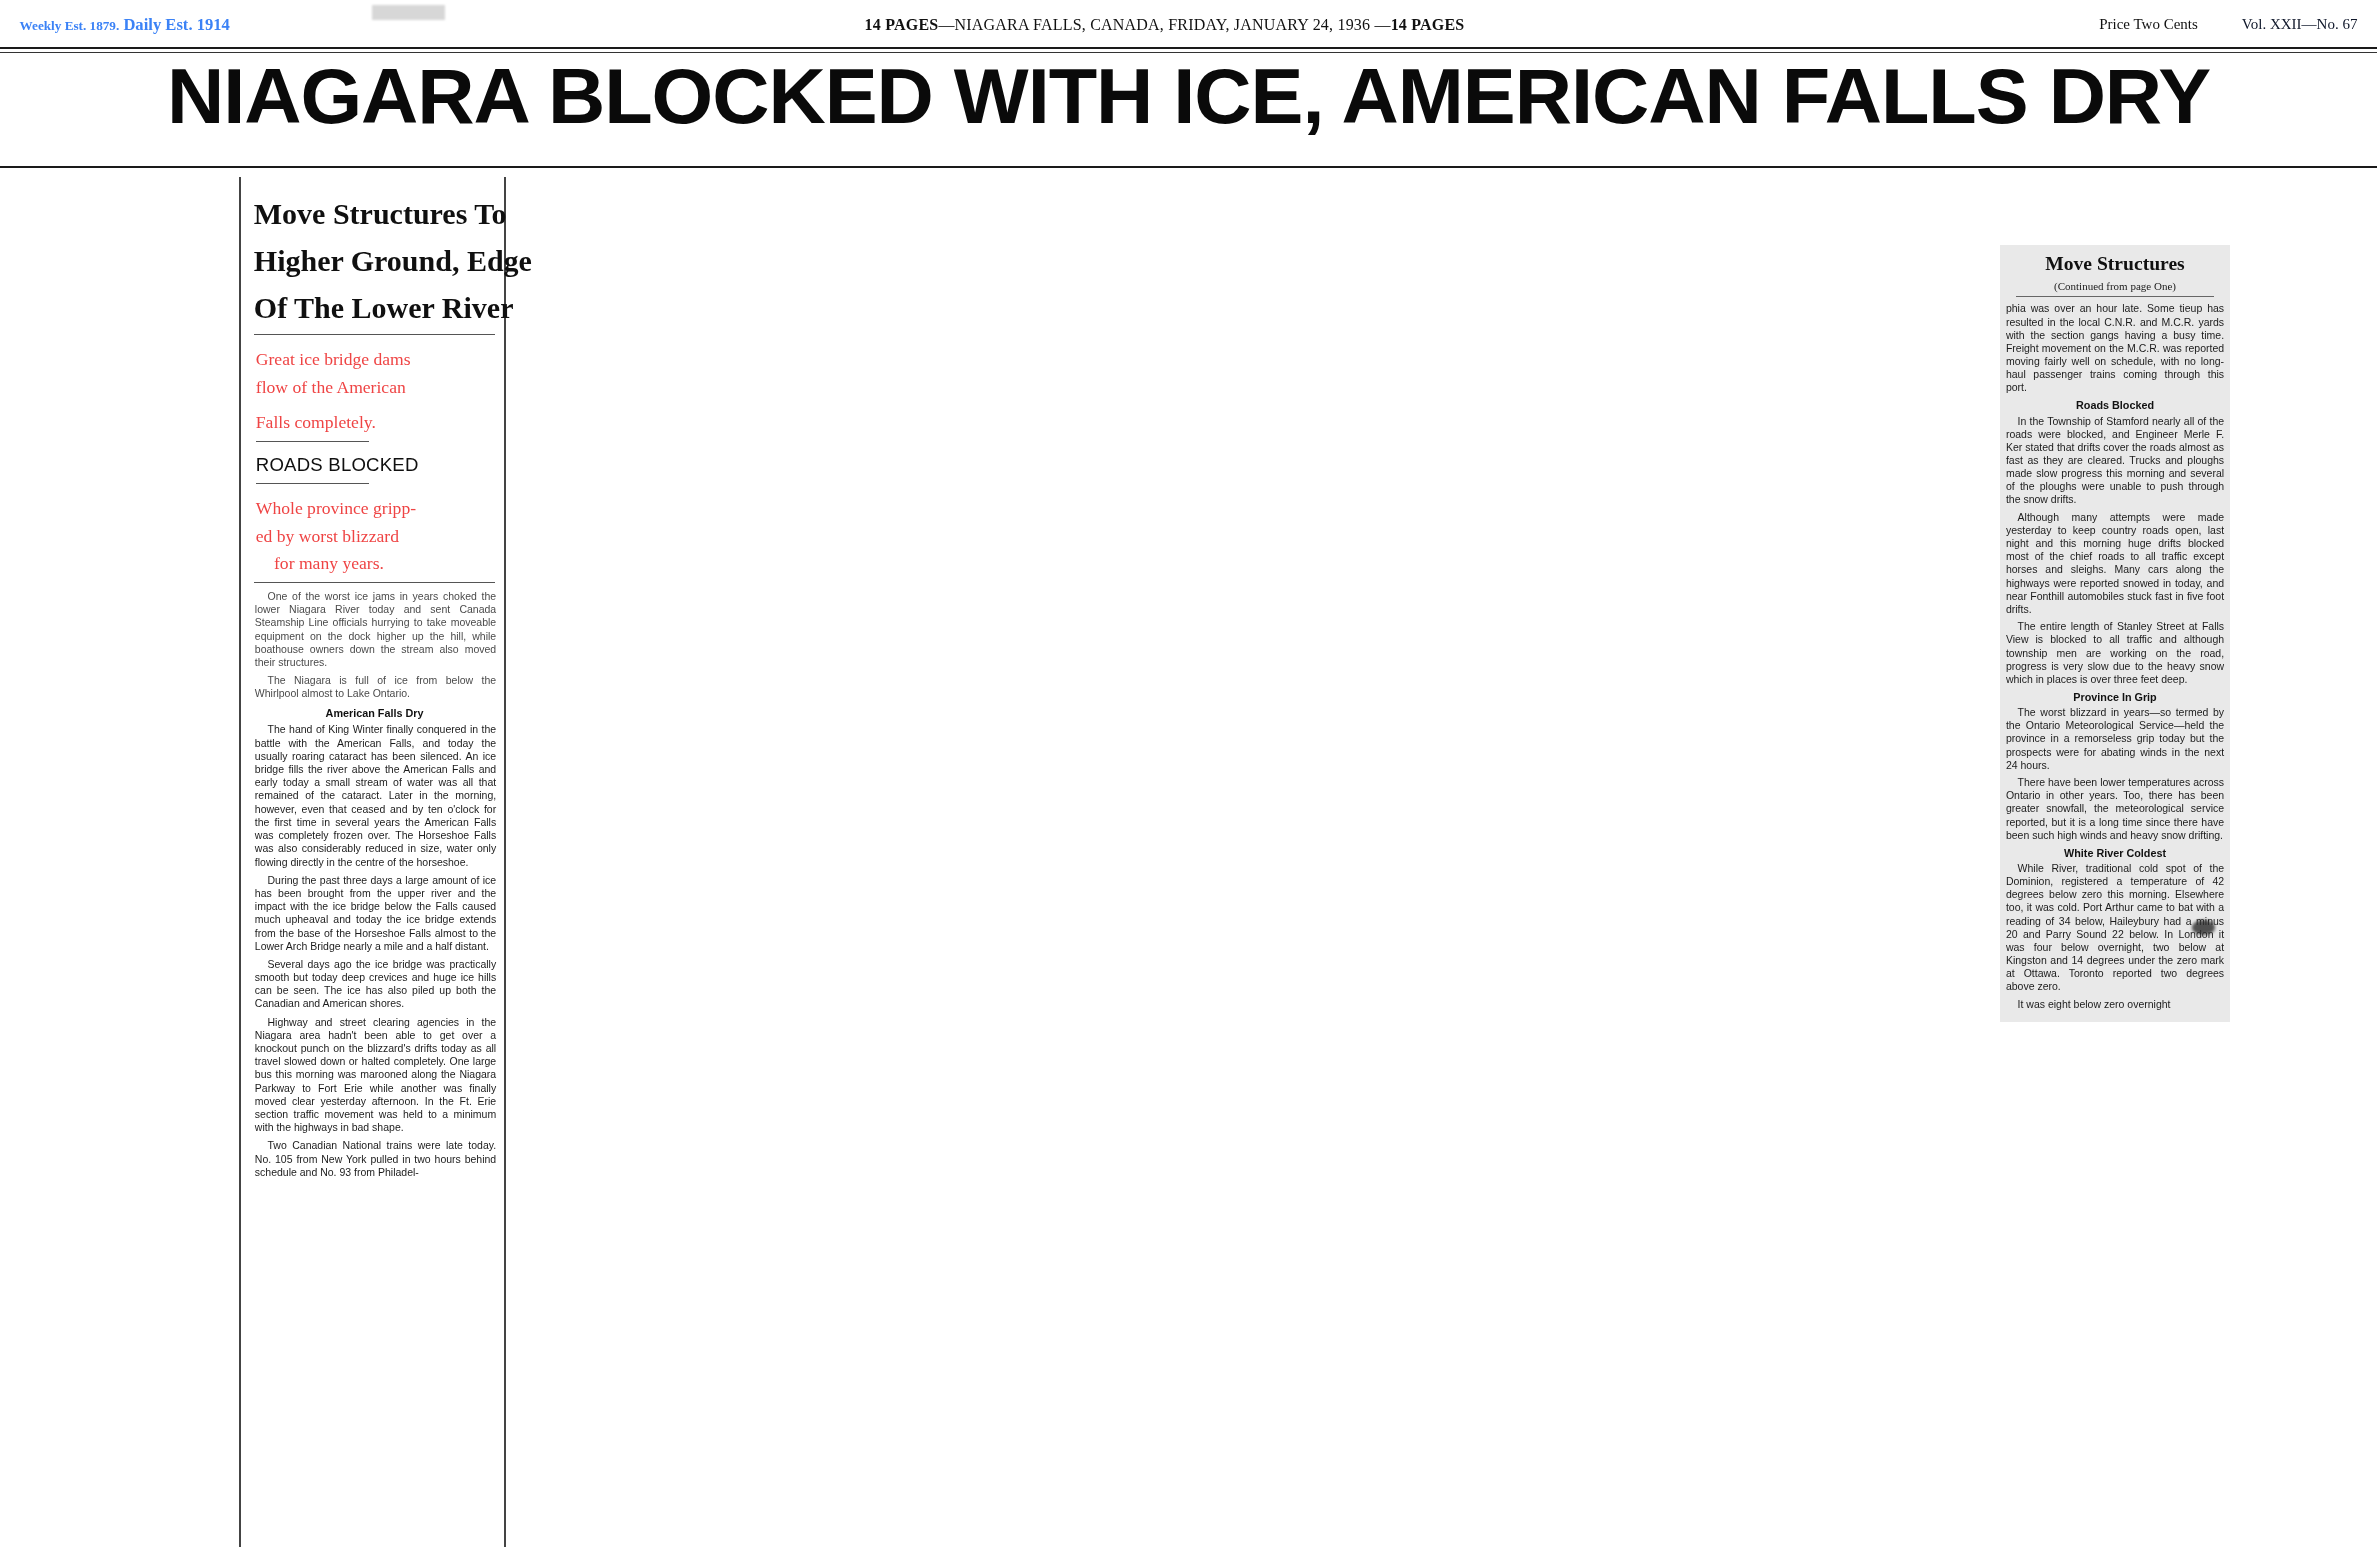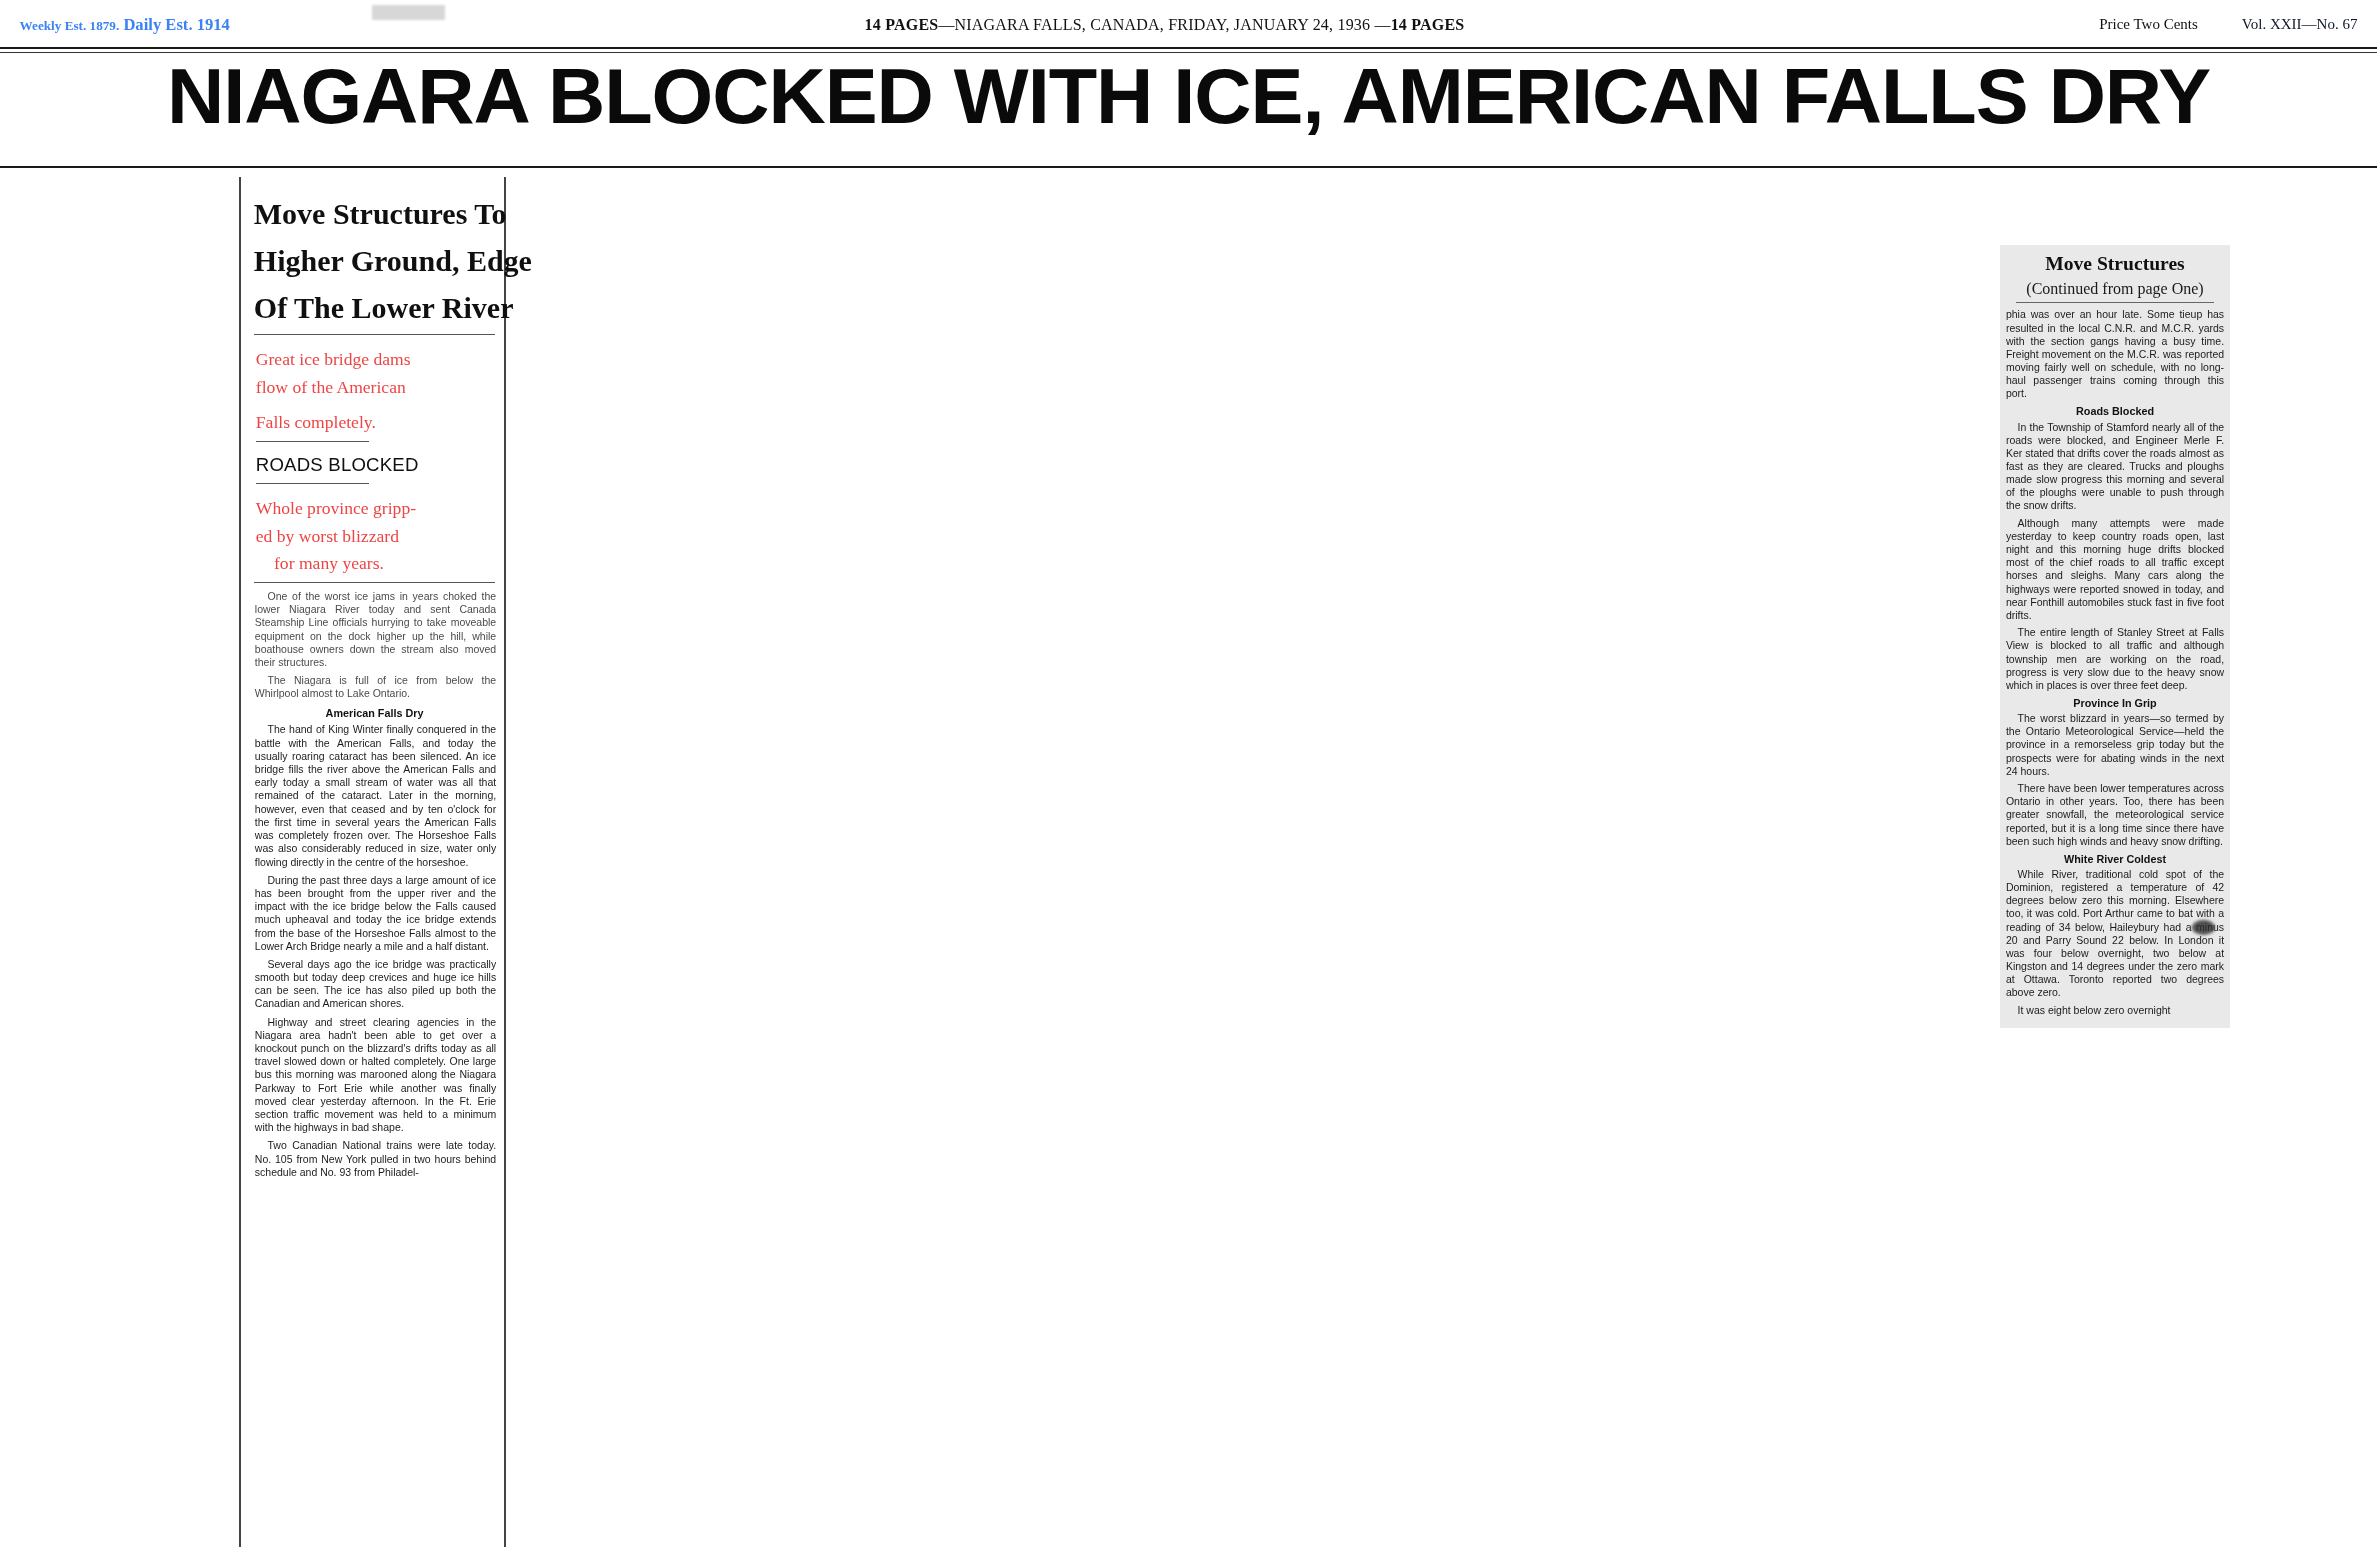--- a/index.html
+++ b/index.html
@@ -192,21 +192,21 @@
   .cr-title {
     font-family: "Liberation Serif", serif;
     font-weight: bold;
     font-size: 19.6px;
     text-align: center;
     color: #101010;
     margin: 2.9px 0 4.9px 0;
   }
   .cr-cont {
     font-family: "Liberation Serif", serif;
-    font-size: 16px;
+    font-size: 11px;
     text-align: center;
     color: #1a1a1a;
     margin-bottom: 3.9px;
   }
   .cr-rule {
     height: 1px;
     background: #666;
     margin: 3.9px 9.8px 5.9px 9.8px;
   }
   .cr-body {

